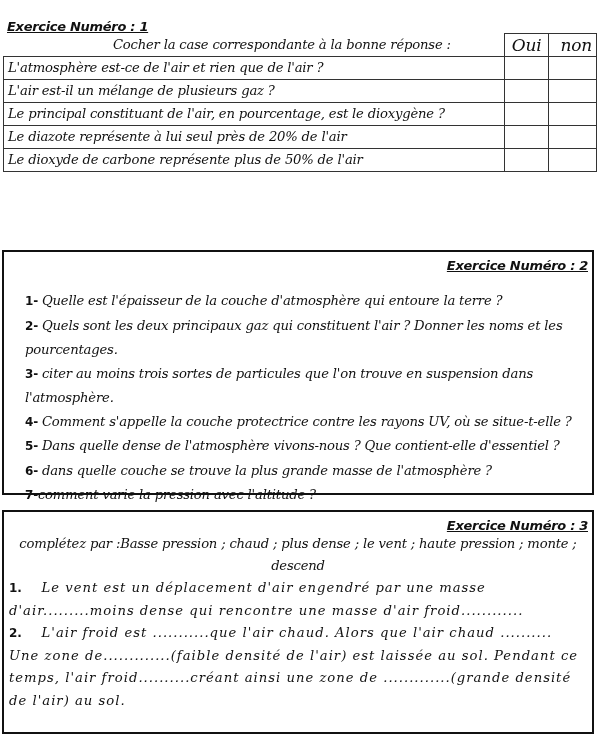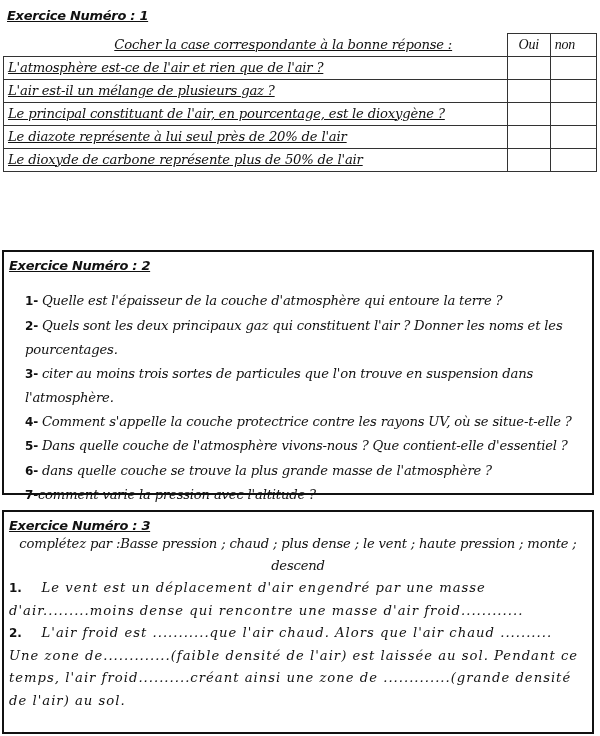--- a/index.html
+++ b/index.html
@@ -2,32 +2,32 @@
 <html><head>
 <meta charset="utf-8">
 <style>
   html, body { margin: 0; padding: 0; background: #ffffff; }
   body { width: 600px; height: 736px; position: relative; overflow: hidden;
          font-family: "DejaVu Serif", serif; color: #111; }
   .hand { font-family: "DejaVu Serif", serif; font-style: italic; font-size: 13.2px; letter-spacing: -0.2px; }
   .ex-title { position: absolute; left: 7px; font-family: "DejaVu Sans", sans-serif; font-style: italic;
               font-weight: bold; font-size: 13px; text-decoration: underline; letter-spacing: -0.3px; }
   
-  #ex1-title { top: 8px; }
+  #ex1-title { top: 19px; }
   table.qtable { position: absolute; left: 3px; top: 33px; border-collapse: collapse; width: 594px; }
   table.qtable td { border: 1.5px solid #333; padding: 0 4px; height: 21px; vertical-align: middle; }
-  table.qtable td.q { width: 494px; line-height: 22px; text-decoration: underline; }
+  table.qtable td.q { width: 494px; line-height: 22px; }
   table.qtable td.c { width: 36px; text-align: center; }
-  table.qtable td.c2 { width: 40px; text-align: left; }
+  table.qtable td.c2 { width: 40px; text-align: right; }
   table.qtable tr.hdr td.instr { border: none; text-align: center; padding-left: 60px; }
-  table.qtable tr.hdr td.c, table.qtable tr.hdr td.c2 { font-size: 14px; font-family: Liberation Serif, serif; }
+  table.qtable tr.hdr td.c, table.qtable tr.hdr td.c2 { font-size: 17px; }
   .box { position: absolute; left: 2px; width: 592px; border: 2px solid #111; box-sizing: border-box; }
   #box2 { top: 250px; height: 245px; }
   #box3 { top: 510px; height: 224px; }
-  .box .ex-title { position: static; margin: 6px 16px 0 5px; display: block; }
+  .box .ex-title { position: static; margin: 6px 4px 0 5px; display: block; text-align: right; }
   .qlist { margin: 16px; padding: 0 4px 0 5px; list-style: none; }
   .qlist li { line-height: 23.5px; }
   .qlist .num { font-style: normal; font-weight: bold; font-family: "DejaVu Sans", sans-serif; font-size: 12px; }
   .center { text-align: center; line-height: 22px; padding: 0 2px; }
   .para { padding: 0 5px; line-height: 22.5px; }
   .para .num { font-style: normal; font-weight: bold; font-family: "DejaVu Sans", sans-serif; font-size: 12px; margin-right: 20px; }
   .blank { letter-spacing: 1px; }
 </style>
 </head>
 <body>
@@ -68,21 +68,21 @@
 </tbody>
   </table>
 
 <div class="box hand" id="box2">
   <div class="ex-title">Exercice Numéro : 2</div>
   <ul class="qlist">
     <li><span class="num">1-</span><span> Quelle est l'épaisseur de la couche d'atmosphère qui entoure la terre ?</span></li>
     <li><span class="num">2-</span><span> Quels sont les deux principaux gaz qui constituent l'air ? Donner les noms et les pourcentages.</span></li>
     <li><span class="num">3-</span><span> citer au moins trois sortes de particules que l'on trouve en suspension dans l'atmosphère.</span></li>
     <li><span class="num">4-</span><span> Comment s'appelle la couche protectrice contre les rayons UV, où se situe-t-elle ?</span></li>
-    <li><span class="num">5-</span><span> Dans quelle couche de l'atmosphère vivons-nous ? Que contient-elle d'essentiel ?</span></li>
+    <li><span class="num">5-</span><span> Dans quelle dense de l'atmosphère vivons-nous ? Que contient-elle d'essentiel ?</span></li>
     <li><span class="num">6-</span><span> dans quelle couche se trouve la plus grande masse de l'atmosphère ?</span></li>
     <li><span class="num">7-</span><span>comment varie la pression avec l'altitude ?</span></li>
   </ul>
 </div>
 
 <div class="box hand" id="box3">
   <div class="ex-title">Exercice Numéro : 3</div>
   <div class="center">complétez par :Basse pression ; chaud ; plus dense ; le vent ; haute pression ; monte ; descend</div>
   <div class="para">
     <span class="num">1.</span><span class="blank">Le vent est un déplacement d'air engendré par une masse d'air.........moins dense qui rencontre une masse d'air froid............</span>

